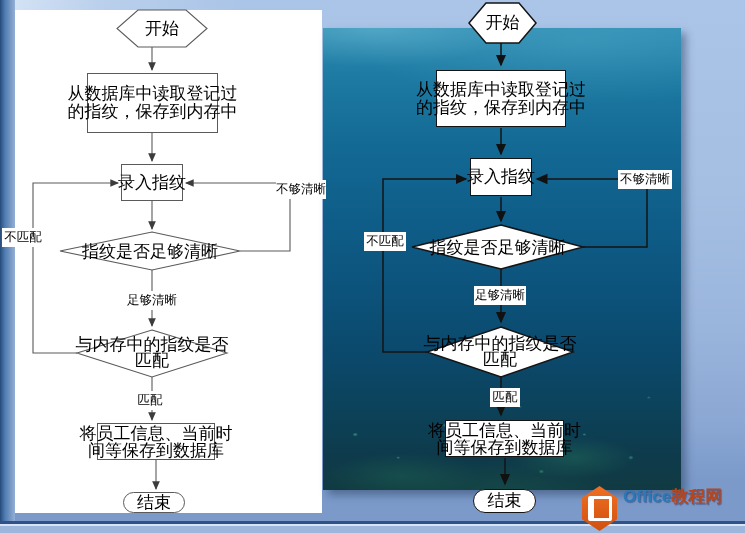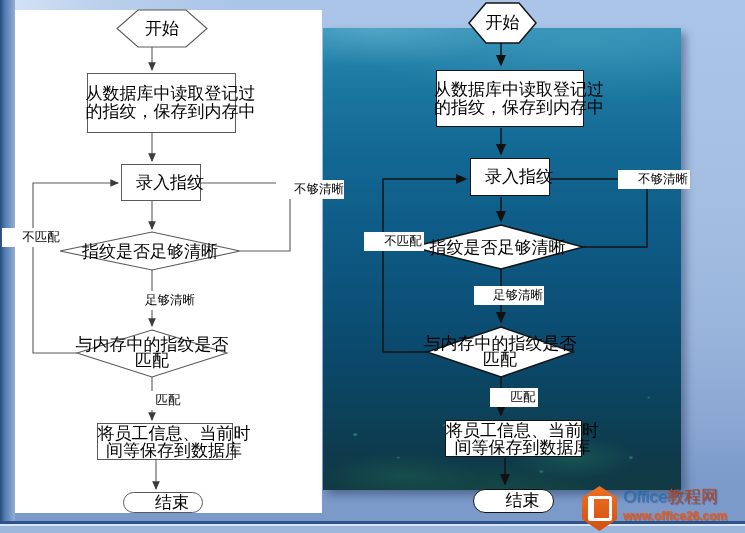--- a/index.html
+++ b/index.html
@@ -34,38 +34,38 @@
       radial-gradient(110px 34px at 22% 97%, rgba(36,115,88,.34), transparent 70%),
       radial-gradient(140px 40px at 50% 100%, rgba(30,100,80,.30), transparent 75%),
       linear-gradient(180deg,#2f8cb2 0%,#1e7ba3 10%,#136a95 25%,#0e5d88 42%,#0c527a 58%,#0b486a 72%,#0c4158 84%,#0e3a4b 93%,#113a42 100%);
     box-shadow:5px 5px 8px rgba(30,50,85,.45);
   }
   svg.connectors{position:absolute;left:0;top:0;z-index:3;}
   .node,.lbl{position:absolute;z-index:4;color:#000;text-align:center;
     font-family:"Liberation Serif", serif;}
   .node{display:flex;flex-direction:column;align-items:center;justify-content:center;
     font-size:17px;line-height:18px;white-space:nowrap;}
-  .boxed{background:#fff;padding-left:18px;}
+  .boxed{background:#fff;}
   .b-left{border:1px solid #5a5a5a;}
   .b-right{border:1.5px solid #141414;}
   .lbl{font-size:12.5px;line-height:17px;white-space:nowrap;}
   .lbl.boxed{line-height:19px;}
   .stadium-l{border-radius:11px;}
   .stadium-r{border-radius:13px;}
   
   .wm{position:absolute;left:578px;top:483px;width:167px;height:50px;z-index:7;
       font-family:"Liberation Sans", sans-serif;}
   .wm-hex{position:absolute;left:2px;top:3px;width:39px;height:45px;
     clip-path:polygon(50% 0,95% 26%,95% 74%,50% 100%,5% 74%,5% 26%);
     background:linear-gradient(180deg,#ef7023,#d1500f);
     display:flex;align-items:center;justify-content:center;}
   .wm-glyph{width:15px;height:19px;border:3px solid #fff;border-left-width:6px;
     border-radius:2px;background:transparent;}
   .wm-text{position:absolute;left:45px;top:2px;width:122px;}
-  .wm-line1{font-size:17px;font-weight:normal;letter-spacing:0;
+  .wm-line1{font-size:17px;font-weight:bold;letter-spacing:0;
     text-shadow:1px 1px 1px rgba(20,40,90,.45);white-space:nowrap;}
   .wm-en{color:#2b79b8;}
   .wm-cn{color:#b5461f;}
   .wm-url{font-size:12px;font-weight:bold;color:#e8581c;margin-top:1px;
     text-shadow:1px 1px 1px rgba(120,40,10,.35);white-space:nowrap;}
 </style>
 </head>
 <body>
 
 <div class="slide">
@@ -160,20 +160,19 @@
   </div>
 
   <div class="wm">
     <div class="wm-hex">
       <div class="wm-glyph"></div>
     </div>
     <div class="wm-text">
       <div class="wm-line1">
         <span class="wm-en">Office</span><span class="wm-cn">教程网</span>
       </div>
-      <div class="wm-url">www.office26.com</div>
     </div>
   </div>
 
   <div class="line-dark"></div>
   <div class="line-light"></div>
   <div class="footer-strip"></div>
 </div>
 
 </body></html>

